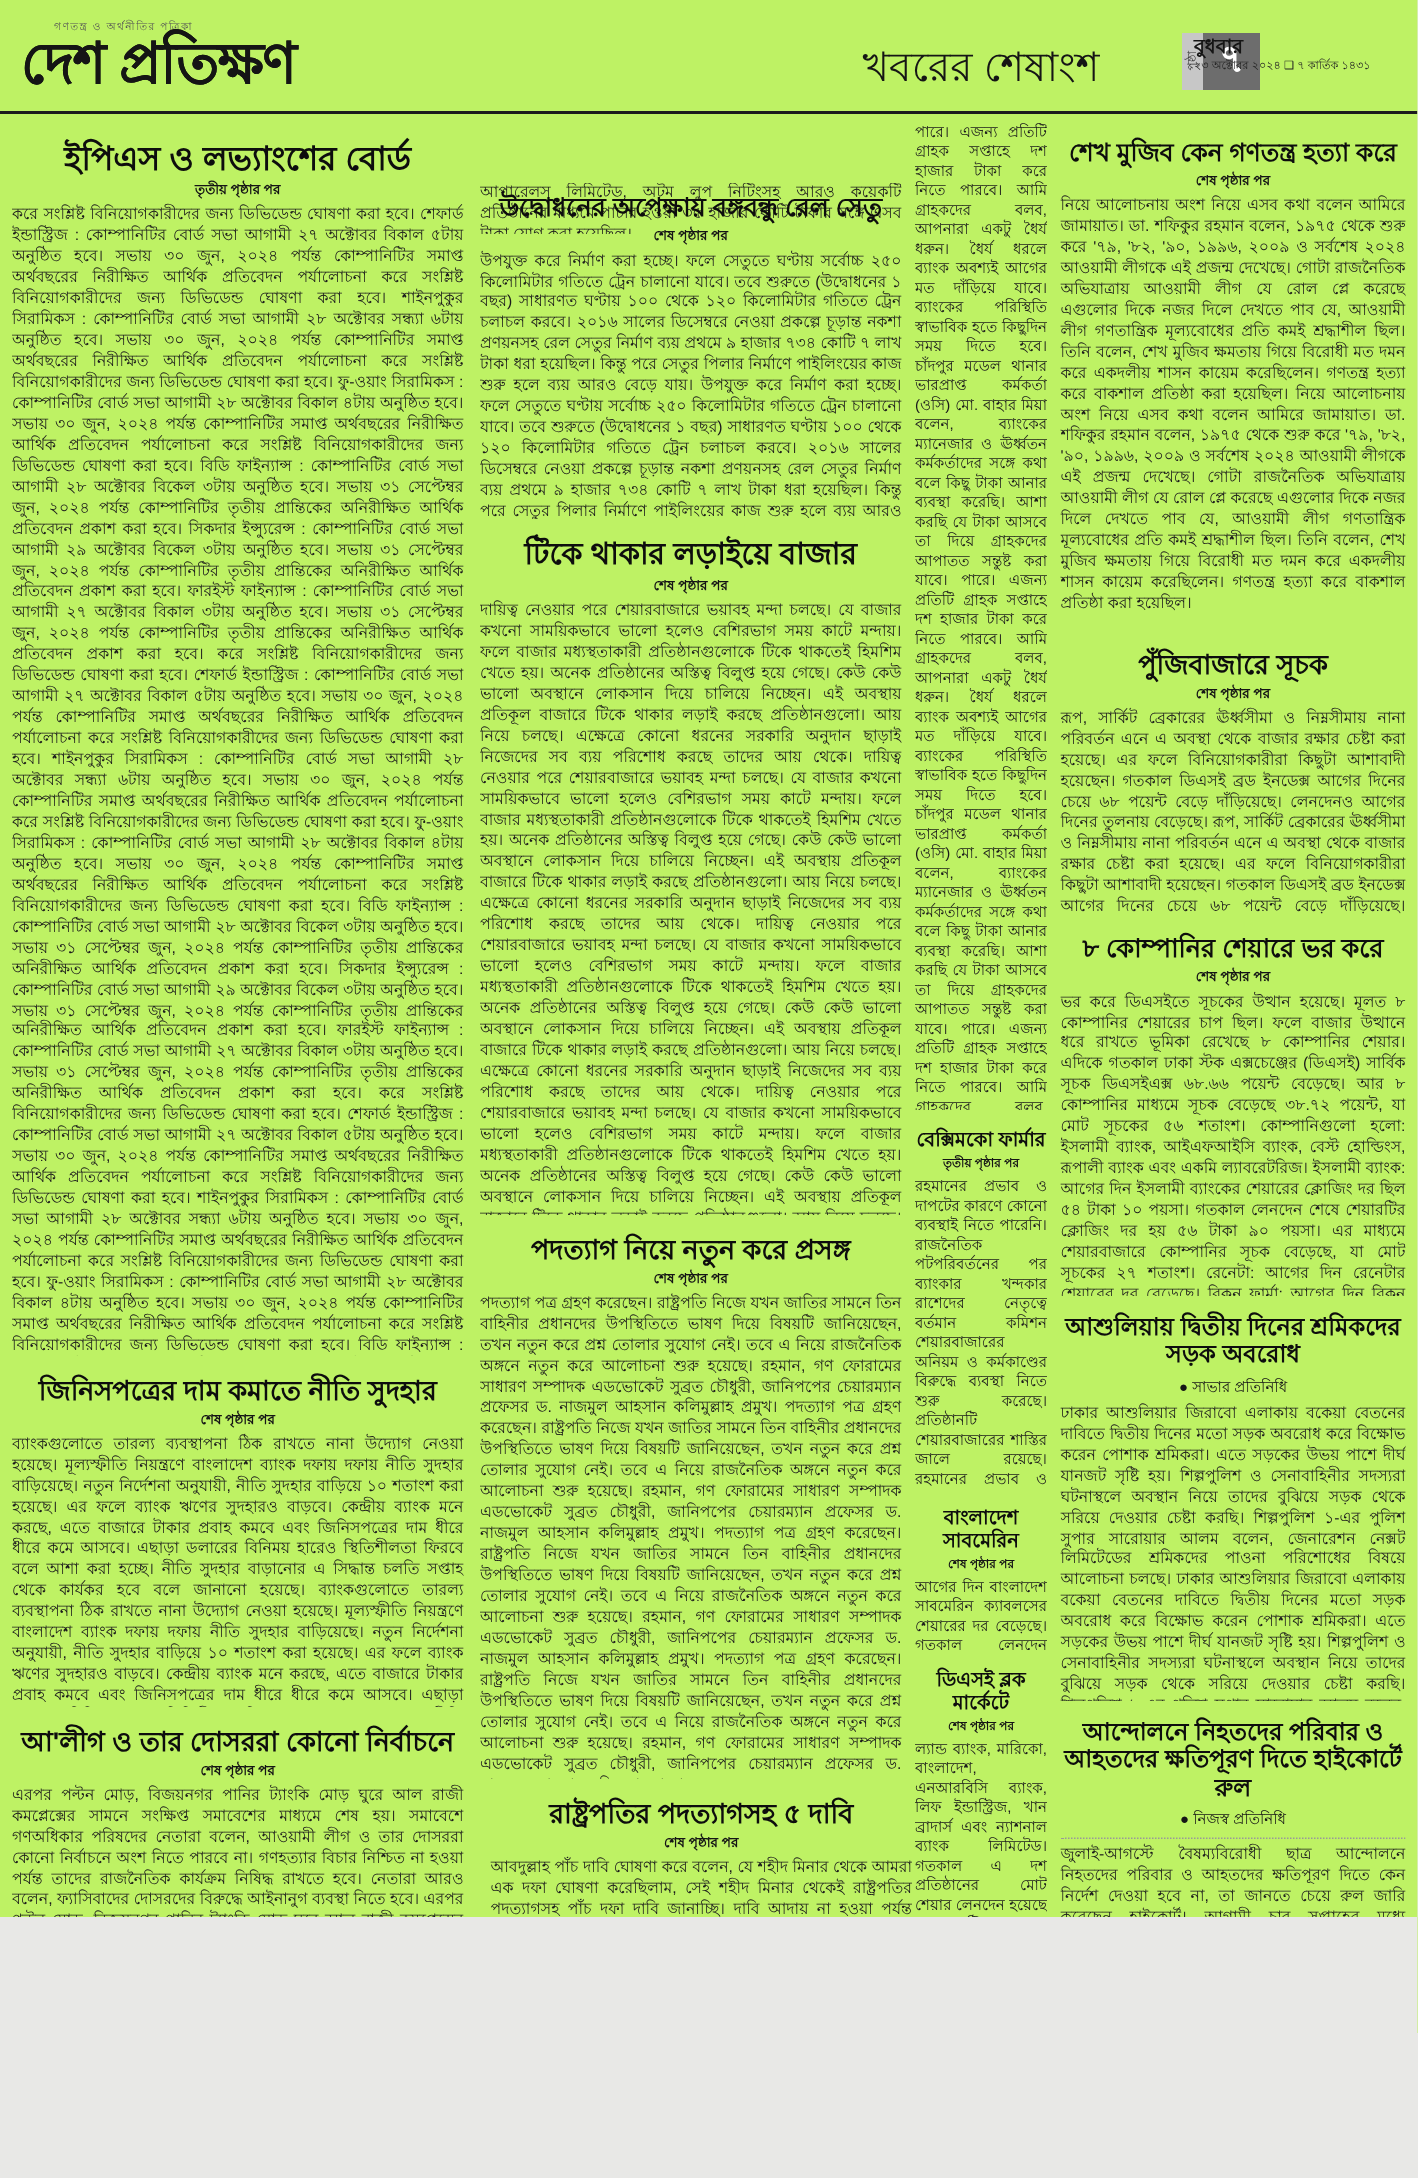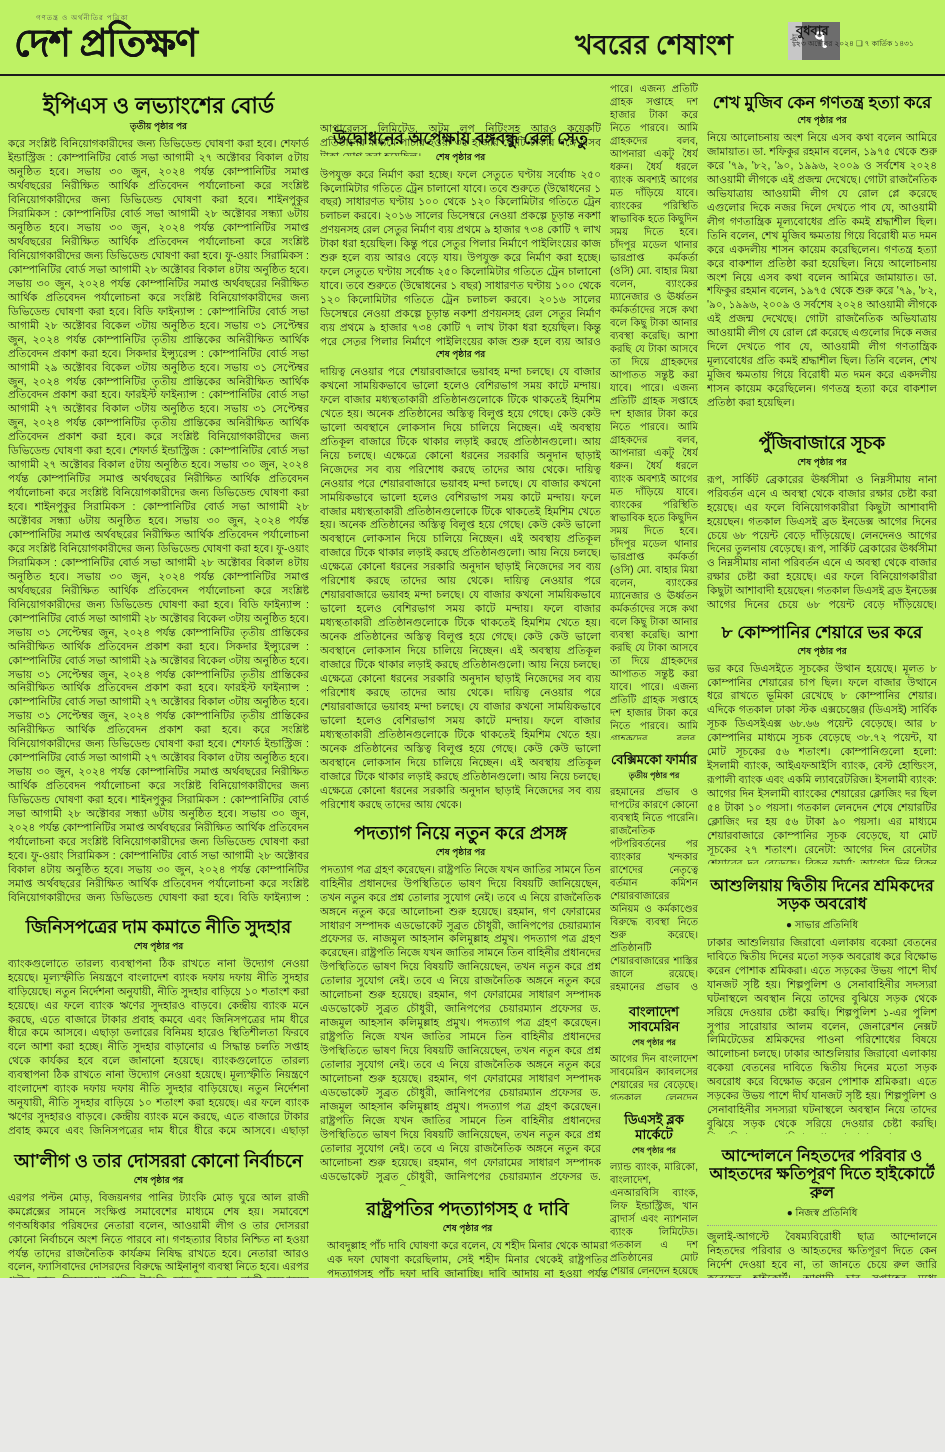--- a/index.html
+++ b/index.html
@@ -4,21 +4,21 @@
 <style>
   html,body{margin:0;padding:0;background:#e8e8e6;}
   .page{position:relative;width:945px;height:1278px;margin:0 auto;background:#bef264;
         color:#151515;font-family:"Liberation Sans","DejaVu Sans",sans-serif;overflow:hidden;}
   
   .hdr{position:absolute;left:0;top:0;width:945px;height:74px;border-bottom:2px solid #1c1c1c;}
   .mast{position:absolute;left:14px;top:12px;}
   .tagline{font-size:7px;color:#555;letter-spacing:1px;margin-left:22px;}
   .mast-title{font-size:38px;line-height:1.05;font-weight:800;letter-spacing:-1px;
               text-shadow:0 0 0 #000;}
-  .section-title{position:absolute;left:575px;top:24px;font-size:27px;font-weight:700;text-align:center;}
+  .section-title{position:absolute;left:575px;top:24px;font-size:27px;font-weight:400;text-align:center;}
   .page-tab{position:absolute;left:788px;top:22px;display:flex;align-items:stretch;height:38px;}
   .ptab-label{width:14px;background:#c7c7c7;color:#333;font-size:8px;display:flex;
               align-items:center;justify-content:center;writing-mode:vertical-rl;
               transform:rotate(180deg);}
   .ptab-num{width:38px;background:#6d6d6d;color:#fff;font-size:26px;font-weight:800;
             display:flex;align-items:center;justify-content:center;}
   .dateblock{position:absolute;left:796px;top:24px;width:104px;}
   .date-day{font-size:13px;font-weight:800;line-height:1.1;}
   .date-line{font-size:7.5px;color:#222;white-space:nowrap;}
   
@@ -101,20 +101,21 @@
 
   <div class="sec secM0">
     <div class="body">আপারেলস লিমিটেড, অটম লুপ নিটিংসহ আরও কয়েকটি প্রতিষ্ঠানের মাধ্যমে পাচার হওয়া ৩৫ হাজার কোটি টাকার সঙ্গে এসব টাকা যোগ করা হয়েছিল।</div>
   </div>
   <div class="sec secM1">
     <div class="head">উদ্বোধনের অপেক্ষায় বঙ্গবন্ধু রেল সেতু</div>
     <div class="cont">শেষ পৃষ্ঠার পর</div>
     <div class="body">উপযুক্ত করে নির্মাণ করা হচ্ছে। ফলে সেতুতে ঘণ্টায় সর্বোচ্চ ২৫০ কিলোমিটার গতিতে ট্রেন চালানো যাবে। তবে শুরুতে (উদ্বোধনের ১ বছর) সাধারণত ঘণ্টায় ১০০ থেকে ১২০ কিলোমিটার গতিতে ট্রেন চলাচল করবে। ২০১৬ সালের ডিসেম্বরে নেওয়া প্রকল্পে চূড়ান্ত নকশা প্রণয়নসহ রেল সেতুর নির্মাণ ব্যয় প্রথমে ৯ হাজার ৭৩৪ কোটি ৭ লাখ টাকা ধরা হয়েছিল। কিন্তু পরে সেতুর পিলার নির্মাণে পাইলিংয়ের কাজ শুরু হলে ব্যয় আরও বেড়ে যায়। উপযুক্ত করে নির্মাণ করা হচ্ছে। ফলে সেতুতে ঘণ্টায় সর্বোচ্চ ২৫০ কিলোমিটার গতিতে ট্রেন চালানো যাবে। তবে শুরুতে (উদ্বোধনের ১ বছর) সাধারণত ঘণ্টায় ১০০ থেকে ১২০ কিলোমিটার গতিতে ট্রেন চলাচল করবে। ২০১৬ সালের ডিসেম্বরে নেওয়া প্রকল্পে চূড়ান্ত নকশা প্রণয়নসহ রেল সেতুর নির্মাণ ব্যয় প্রথমে ৯ হাজার ৭৩৪ কোটি ৭ লাখ টাকা ধরা হয়েছিল। কিন্তু পরে সেতুর পিলার নির্মাণে পাইলিংয়ের কাজ শুরু হলে ব্যয় আরও বেড়ে যায়।</div>
   </div>
   <div class="sec secM2">
+    <div class="head">টিকে থাকার লড়াইয়ে বাজার</div>
     <div class="cont">শেষ পৃষ্ঠার পর</div>
     <div class="body">দায়িত্ব নেওয়ার পরে শেয়ারবাজারে ভয়াবহ মন্দা চলছে। যে বাজার কখনো সাময়িকভাবে ভালো হলেও বেশিরভাগ সময় কাটে মন্দায়। ফলে বাজার মধ্যস্থতাকারী প্রতিষ্ঠানগুলোকে টিকে থাকতেই হিমশিম খেতে হয়। অনেক প্রতিষ্ঠানের অস্তিত্ব বিলুপ্ত হয়ে গেছে। কেউ কেউ ভালো অবস্থানে লোকসান দিয়ে চালিয়ে নিচ্ছেন। এই অবস্থায় প্রতিকূল বাজারে টিকে থাকার লড়াই করছে প্রতিষ্ঠানগুলো। আয় নিয়ে চলছে। এক্ষেত্রে কোনো ধরনের সরকারি অনুদান ছাড়াই নিজেদের সব ব্যয় পরিশোধ করছে তাদের আয় থেকে। দায়িত্ব নেওয়ার পরে শেয়ারবাজারে ভয়াবহ মন্দা চলছে। যে বাজার কখনো সাময়িকভাবে ভালো হলেও বেশিরভাগ সময় কাটে মন্দায়। ফলে বাজার মধ্যস্থতাকারী প্রতিষ্ঠানগুলোকে টিকে থাকতেই হিমশিম খেতে হয়। অনেক প্রতিষ্ঠানের অস্তিত্ব বিলুপ্ত হয়ে গেছে। কেউ কেউ ভালো অবস্থানে লোকসান দিয়ে চালিয়ে নিচ্ছেন। এই অবস্থায় প্রতিকূল বাজারে টিকে থাকার লড়াই করছে প্রতিষ্ঠানগুলো। আয় নিয়ে চলছে। এক্ষেত্রে কোনো ধরনের সরকারি অনুদান ছাড়াই নিজেদের সব ব্যয় পরিশোধ করছে তাদের আয় থেকে। দায়িত্ব নেওয়ার পরে শেয়ারবাজারে ভয়াবহ মন্দা চলছে। যে বাজার কখনো সাময়িকভাবে ভালো হলেও বেশিরভাগ সময় কাটে মন্দায়। ফলে বাজার মধ্যস্থতাকারী প্রতিষ্ঠানগুলোকে টিকে থাকতেই হিমশিম খেতে হয়। অনেক প্রতিষ্ঠানের অস্তিত্ব বিলুপ্ত হয়ে গেছে। কেউ কেউ ভালো অবস্থানে লোকসান দিয়ে চালিয়ে নিচ্ছেন। এই অবস্থায় প্রতিকূল বাজারে টিকে থাকার লড়াই করছে প্রতিষ্ঠানগুলো। আয় নিয়ে চলছে। এক্ষেত্রে কোনো ধরনের সরকারি অনুদান ছাড়াই নিজেদের সব ব্যয় পরিশোধ করছে তাদের আয় থেকে। দায়িত্ব নেওয়ার পরে শেয়ারবাজারে ভয়াবহ মন্দা চলছে। যে বাজার কখনো সাময়িকভাবে ভালো হলেও বেশিরভাগ সময় কাটে মন্দায়। ফলে বাজার মধ্যস্থতাকারী প্রতিষ্ঠানগুলোকে টিকে থাকতেই হিমশিম খেতে হয়। অনেক প্রতিষ্ঠানের অস্তিত্ব বিলুপ্ত হয়ে গেছে। কেউ কেউ ভালো অবস্থানে লোকসান দিয়ে চালিয়ে নিচ্ছেন। এই অবস্থায় প্রতিকূল বাজারে টিকে থাকার লড়াই করছে প্রতিষ্ঠানগুলো। আয় নিয়ে চলছে। এক্ষেত্রে কোনো ধরনের সরকারি অনুদান ছাড়াই নিজেদের সব ব্যয় পরিশোধ করছে তাদের আয় থেকে।</div>
   </div>
   <div class="sec secM3">
     <div class="head">পদত্যাগ নিয়ে নতুন করে প্রসঙ্গ</div>
     <div class="cont">শেষ পৃষ্ঠার পর</div>
     <div class="body">পদত্যাগ পত্র গ্রহণ করেছেন। রাষ্ট্রপতি নিজে যখন জাতির সামনে তিন বাহিনীর প্রধানদের উপস্থিতিতে ভাষণ দিয়ে বিষয়টি জানিয়েছেন, তখন নতুন করে প্রশ্ন তোলার সুযোগ নেই। তবে এ নিয়ে রাজনৈতিক অঙ্গনে নতুন করে আলোচনা শুরু হয়েছে। রহমান, গণ ফোরামের সাধারণ সম্পাদক এডভোকেট সুব্রত চৌধুরী, জানিপপের চেয়ারম্যান প্রফেসর ড. নাজমুল আহসান কলিমুল্লাহ প্রমুখ। পদত্যাগ পত্র গ্রহণ করেছেন। রাষ্ট্রপতি নিজে যখন জাতির সামনে তিন বাহিনীর প্রধানদের উপস্থিতিতে ভাষণ দিয়ে বিষয়টি জানিয়েছেন, তখন নতুন করে প্রশ্ন তোলার সুযোগ নেই। তবে এ নিয়ে রাজনৈতিক অঙ্গনে নতুন করে আলোচনা শুরু হয়েছে। রহমান, গণ ফোরামের সাধারণ সম্পাদক এডভোকেট সুব্রত চৌধুরী, জানিপপের চেয়ারম্যান প্রফেসর ড. নাজমুল আহসান কলিমুল্লাহ প্রমুখ। পদত্যাগ পত্র গ্রহণ করেছেন। রাষ্ট্রপতি নিজে যখন জাতির সামনে তিন বাহিনীর প্রধানদের উপস্থিতিতে ভাষণ দিয়ে বিষয়টি জানিয়েছেন, তখন নতুন করে প্রশ্ন তোলার সুযোগ নেই। তবে এ নিয়ে রাজনৈতিক অঙ্গনে নতুন করে আলোচনা শুরু হয়েছে। রহমান, গণ ফোরামের সাধারণ সম্পাদক এডভোকেট সুব্রত চৌধুরী, জানিপপের চেয়ারম্যান প্রফেসর ড. নাজমুল আহসান কলিমুল্লাহ প্রমুখ। পদত্যাগ পত্র গ্রহণ করেছেন। রাষ্ট্রপতি নিজে যখন জাতির সামনে তিন বাহিনীর প্রধানদের উপস্থিতিতে ভাষণ দিয়ে বিষয়টি জানিয়েছেন, তখন নতুন করে প্রশ্ন তোলার সুযোগ নেই। তবে এ নিয়ে রাজনৈতিক অঙ্গনে নতুন করে আলোচনা শুরু হয়েছে। রহমান, গণ ফোরামের সাধারণ সম্পাদক এডভোকেট সুব্রত চৌধুরী, জানিপপের চেয়ারম্যান প্রফেসর ড. নাজমুল আহসান কলিমুল্লাহ প্রমুখ।</div>
   </div>
   <div class="sec secM4">
     <div class="head">রাষ্ট্রপতির পদত্যাগসহ ৫ দাবি</div>

